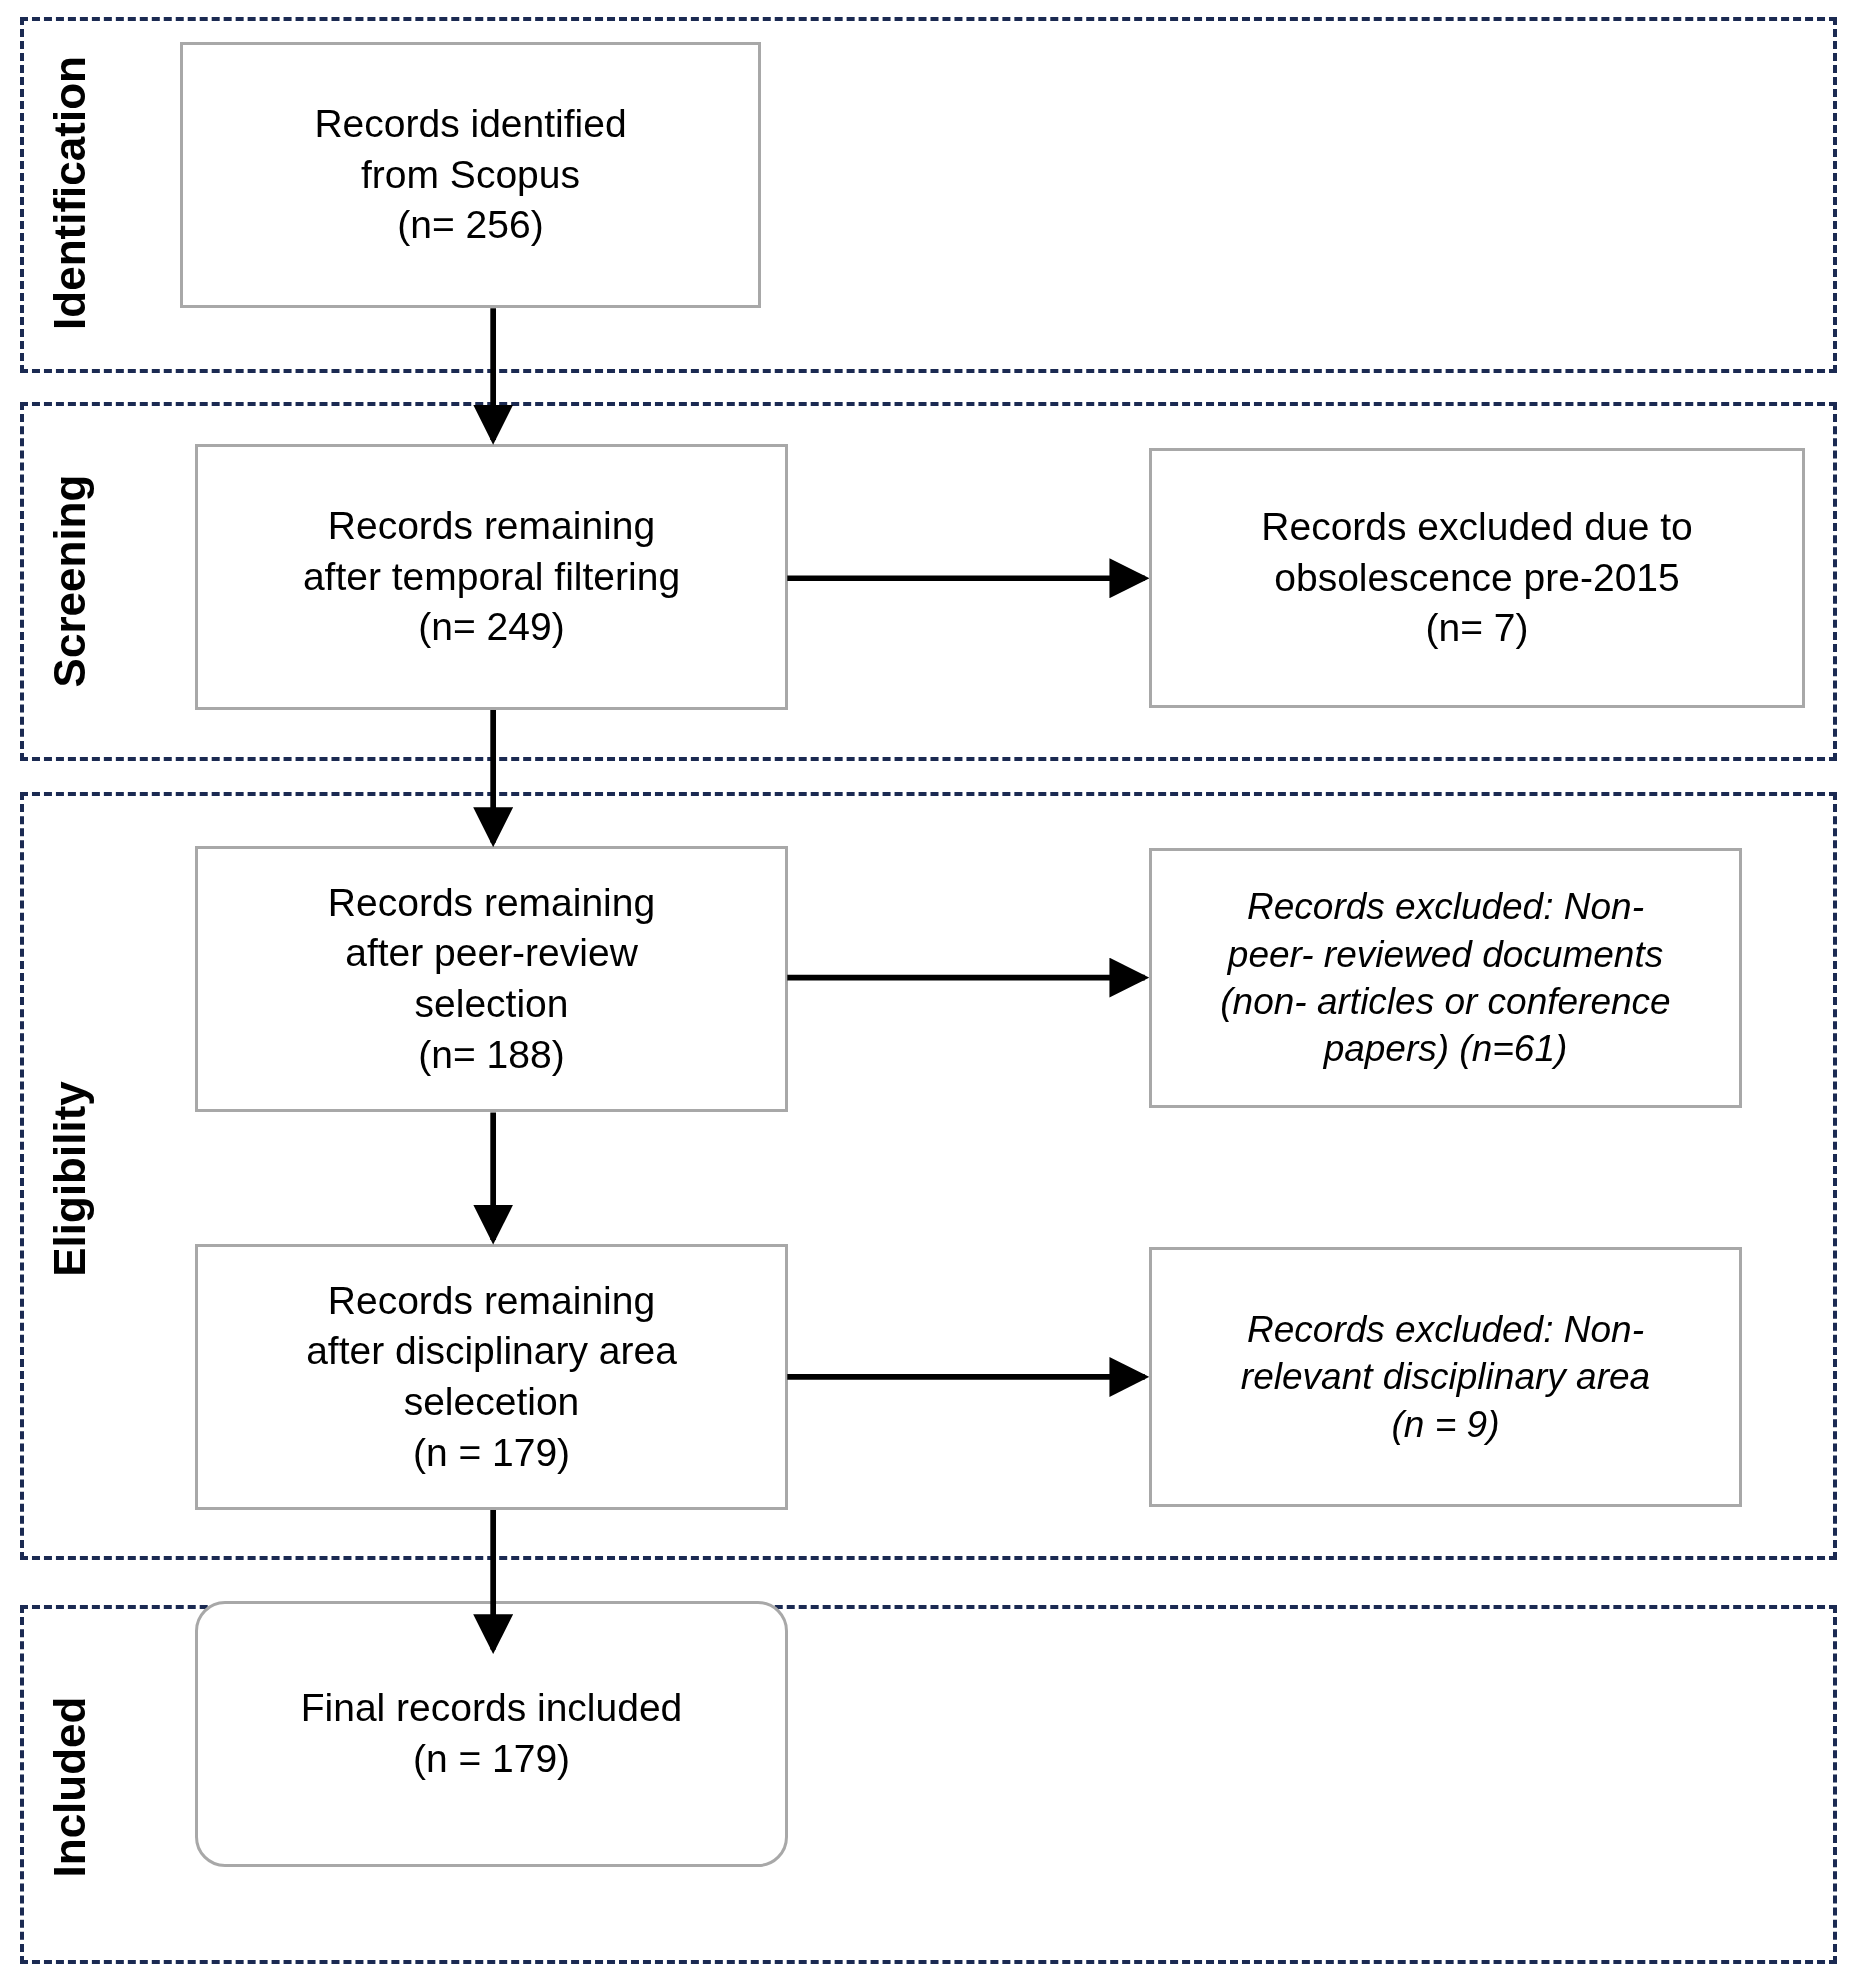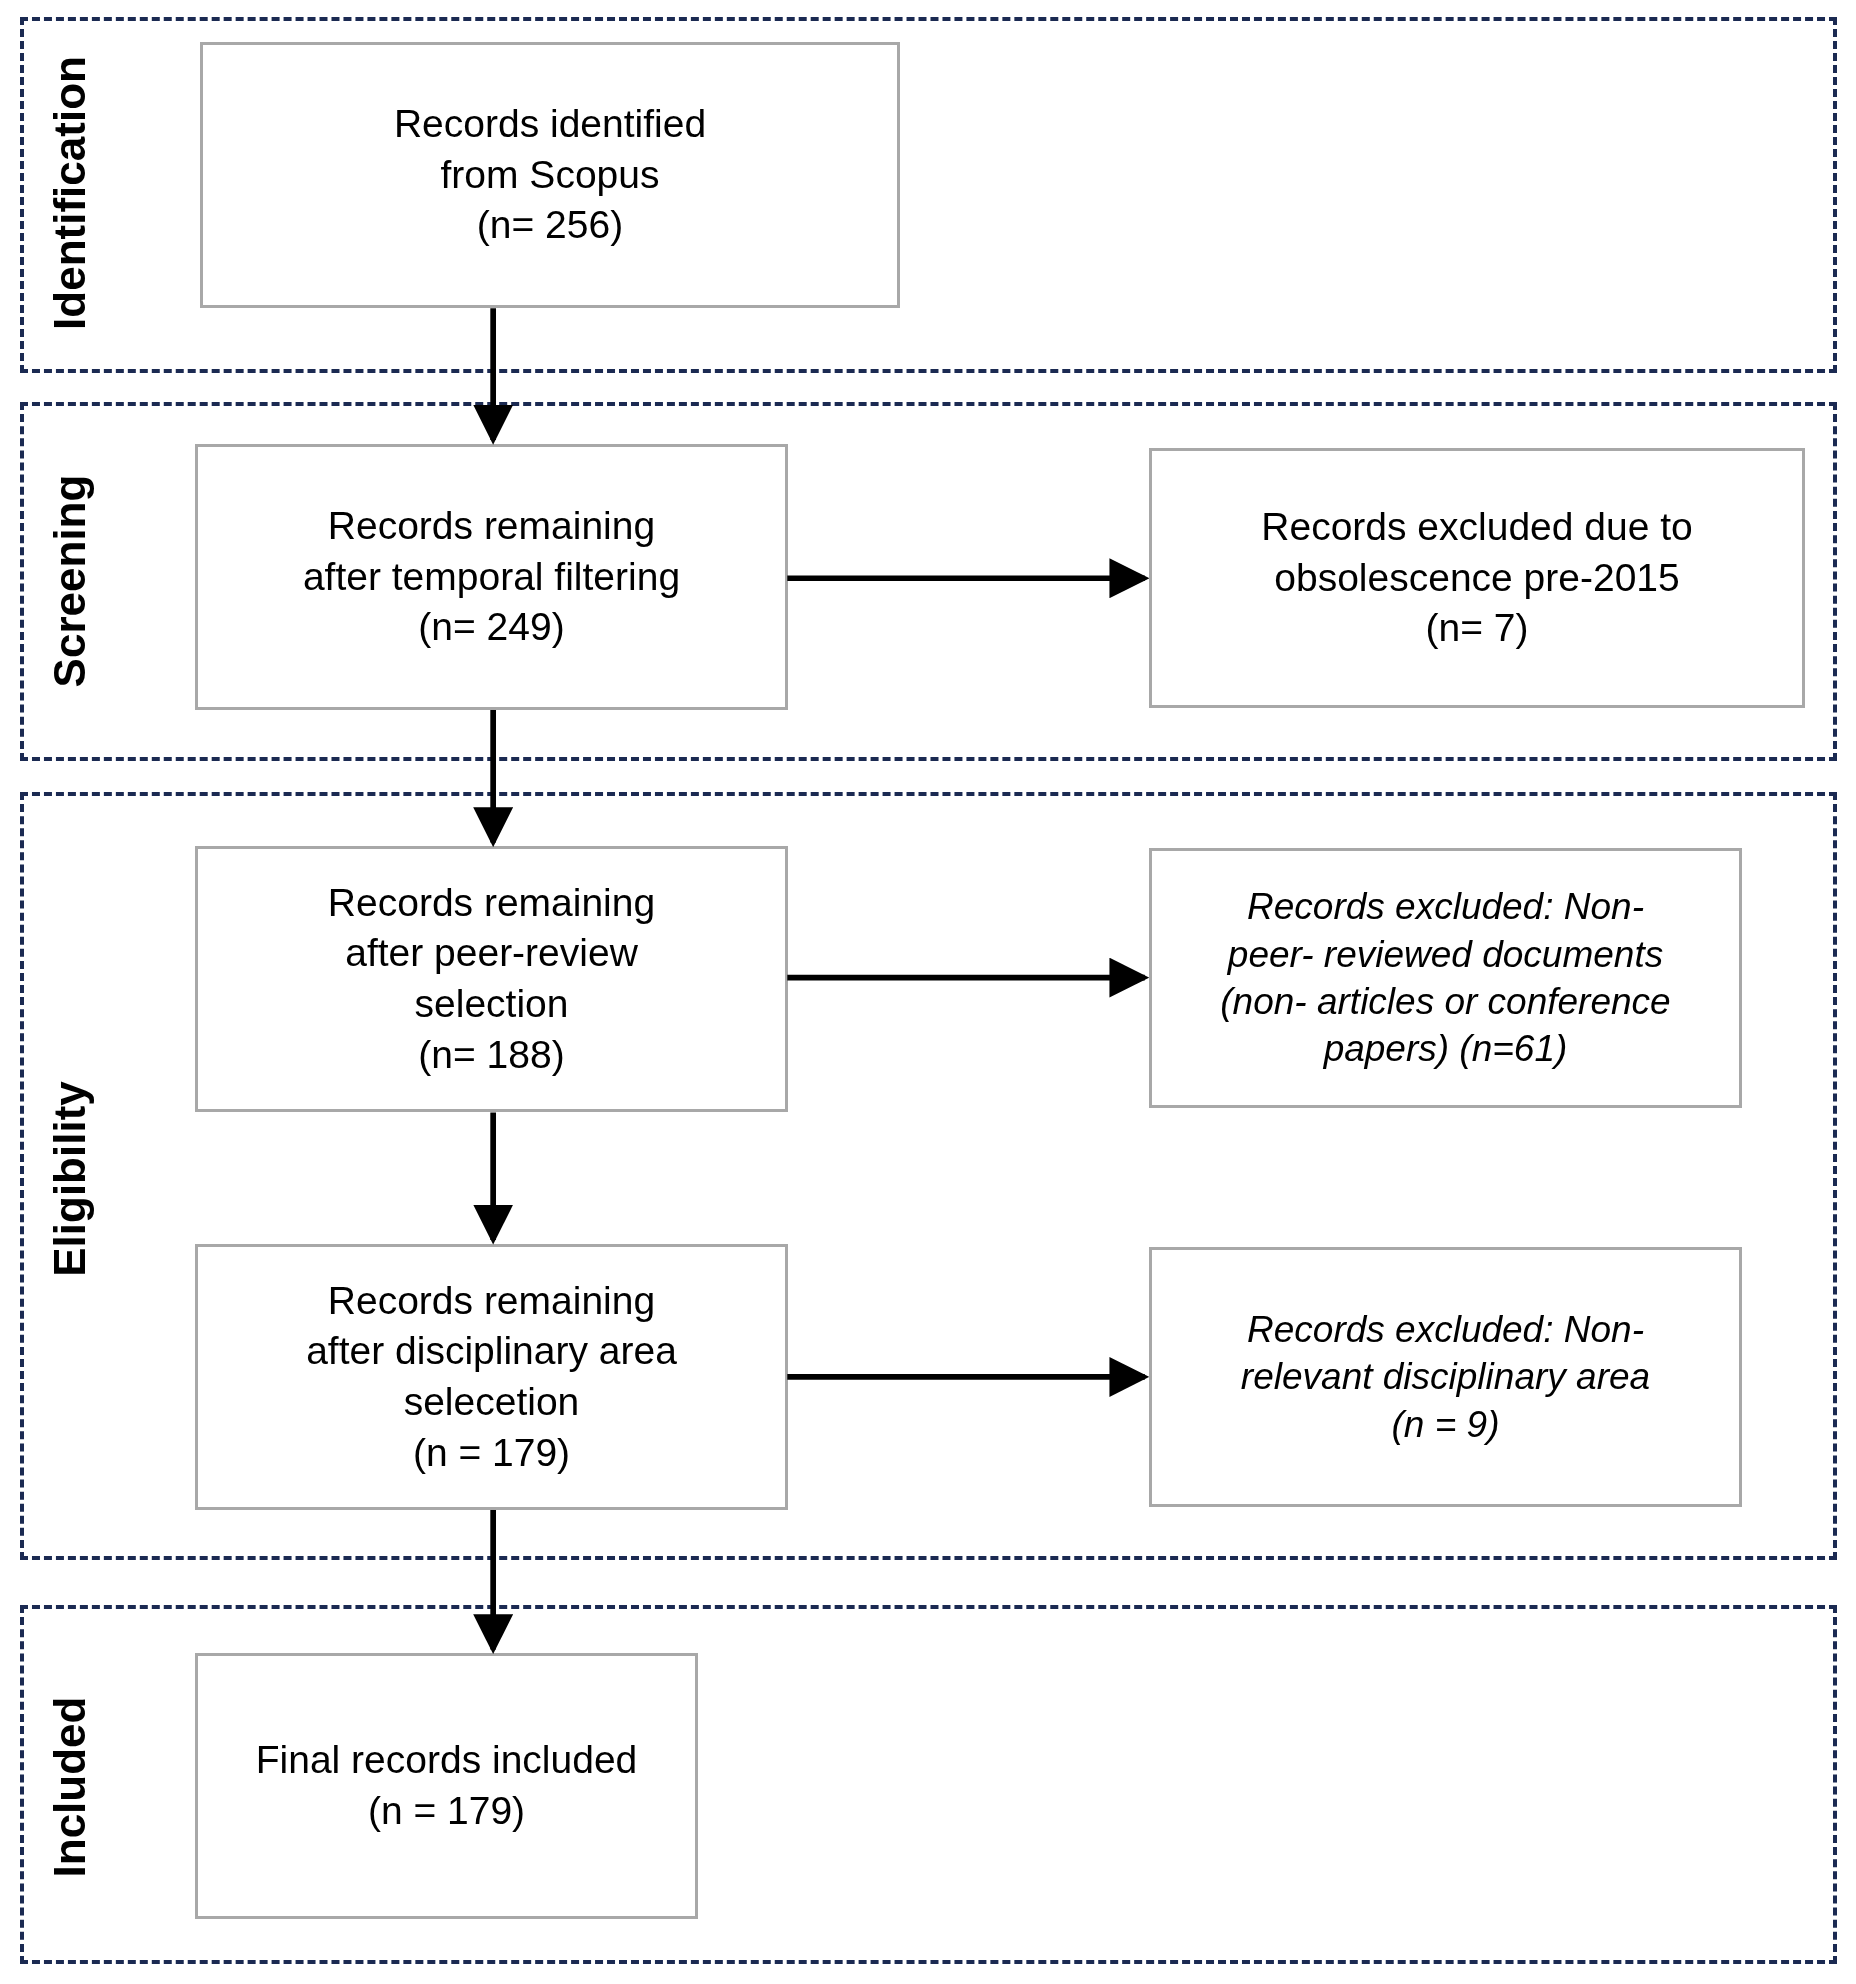--- a/index.html
+++ b/index.html
@@ -91,21 +91,21 @@
   <div class="stage" style="left:20px; top:1605px; width:1817px; height:359px;"></div>
 
   <div class="stage-label" style="left:-89px; top:168px; width:317px;">Identification</div>
 
   <div class="stage-label" style="left:-73px; top:556px; width:285px;">Screening</div>
 
   <div class="stage-label" style="left:-82px; top:1154px; width:304px;">Eligibility</div>
 
   <div class="stage-label" style="left:-73px; top:1762px; width:285px;">Included</div>
 
-  <div class="box" style="left:200px; top:42px; width:700px; height:266px;text-align:center;">
+  <div class="box" style="left:180px; top:42px; width:581px; height:266px;text-align:center;">
     <span class="box-text">Records identified
 from Scopus
 (n= 256)</span>
   </div>
 
   <div class="box" style="left:195px; top:444px; width:593px; height:266px;">
     <span class="box-text">Records remaining
 after temporal filtering
 (n= 249)</span>
   </div>
@@ -136,21 +136,21 @@
 selecetion
 (n = 179)</span>
   </div>
 
   <div class="box" style="left:1149px; top:1247px; width:593px; height:260px;">
     <span class="box-text small">Records excluded: Non-
 relevant disciplinary area
 (n = 9)</span>
   </div>
 
-  <div class="box" style="left:195px; top:1653px; width:503px; height:266px;">
+  <div class="box" style="left:195px; top:1601px; width:593px; height:266px;border-radius:30px;">
     <span class="box-text">Final records included
 (n = 179)</span>
   </div>
 
   <svg id="connectors" viewBox="0 0 2928 3131" xmlns="http://www.w3.org/2000/svg">
     <defs>
       <marker id="arrowhead" markerWidth="7" markerHeight="7" refX="6.2" refY="3.5" orient="auto" markerUnits="strokeWidth">
         <path d="M0,0 L7,3.5 L0,7 z" fill="#000000"></path>
       </marker>
     </defs>

